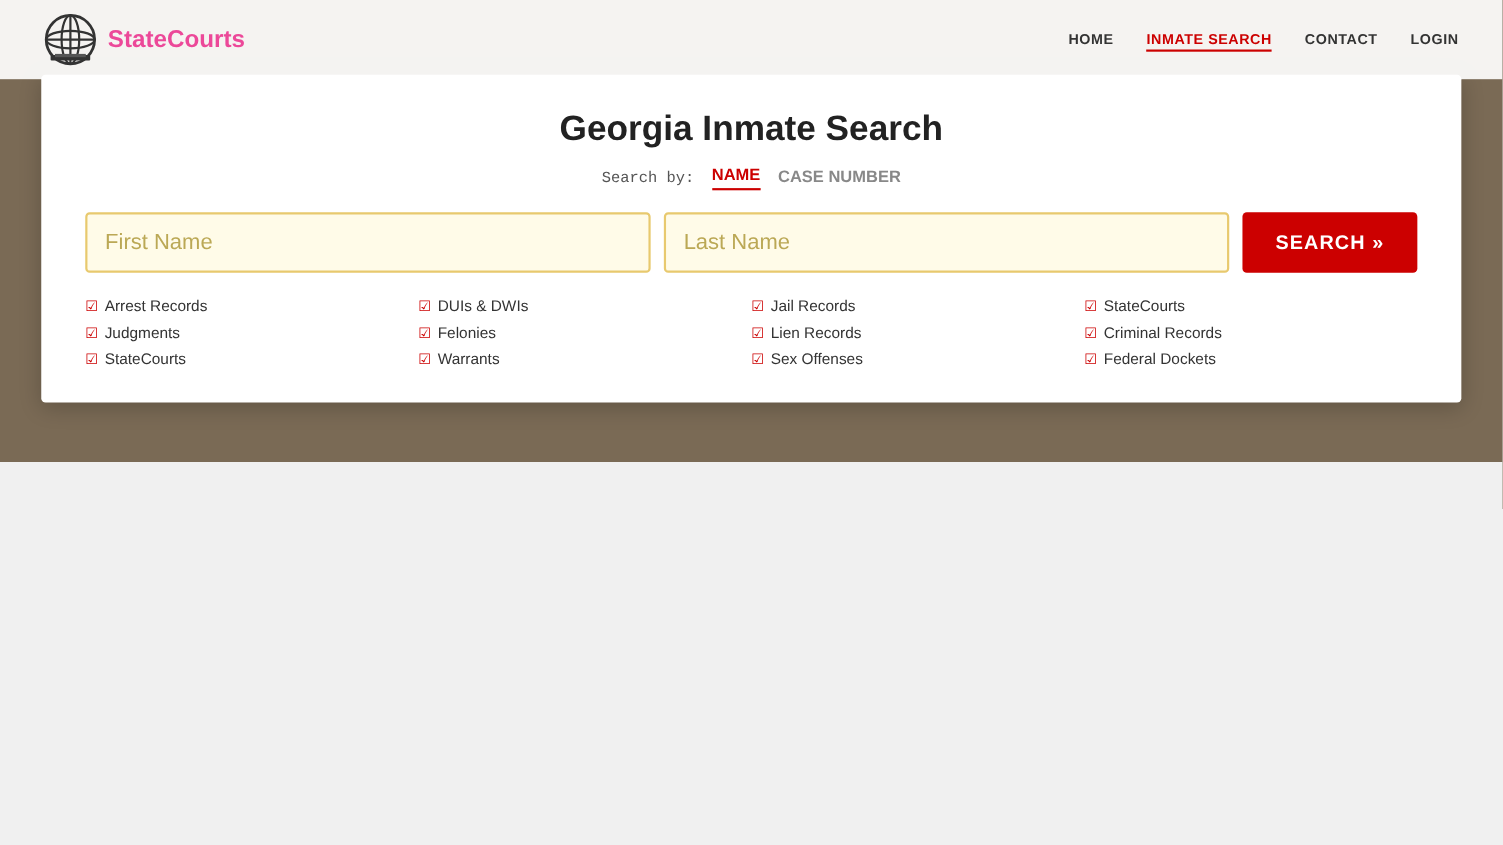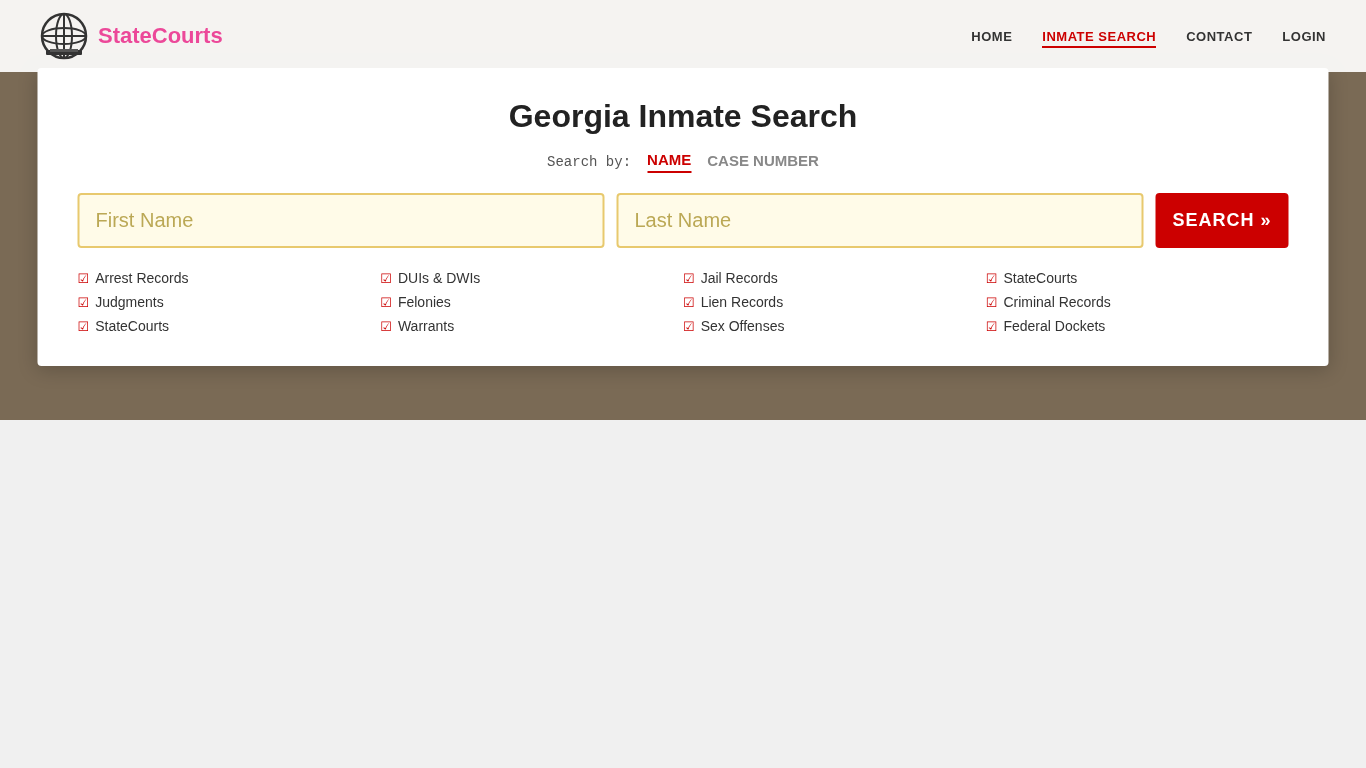--- a/index.html
+++ b/index.html
@@ -138,21 +138,21 @@
       border-radius: 4px;
       background: white;
       color: #333;
       appearance: auto;
     }
     .search-btn {
       background: #cc0000;
       color: white;
       font-size: 18px;
       font-weight: 700;
-      padding: 14px 17px;
+      padding: 14px 30px;
       border: none;
       border-radius: 4px;
       cursor: pointer;
       letter-spacing: 1px;
       white-space: nowrap;
     }
     .features-grid {
       display: grid;
       grid-template-columns: repeat(4, 1fr);
       gap: 4px 0;

